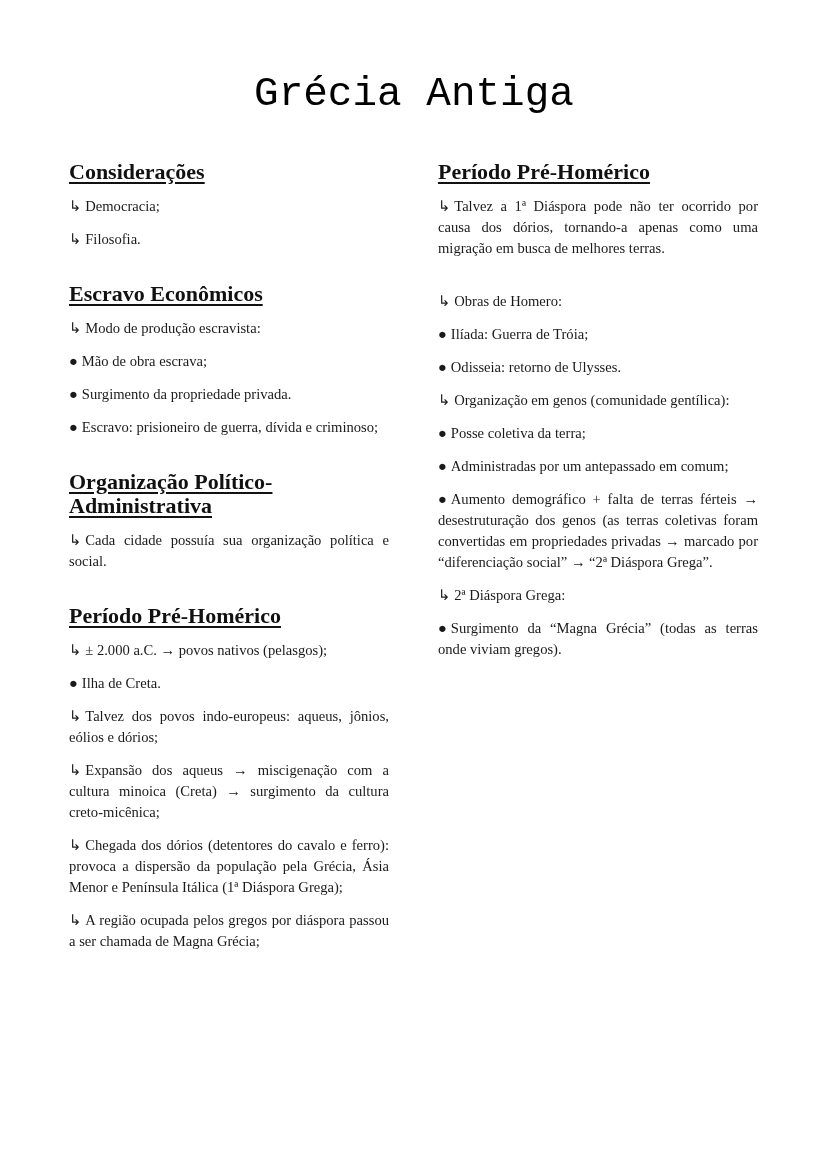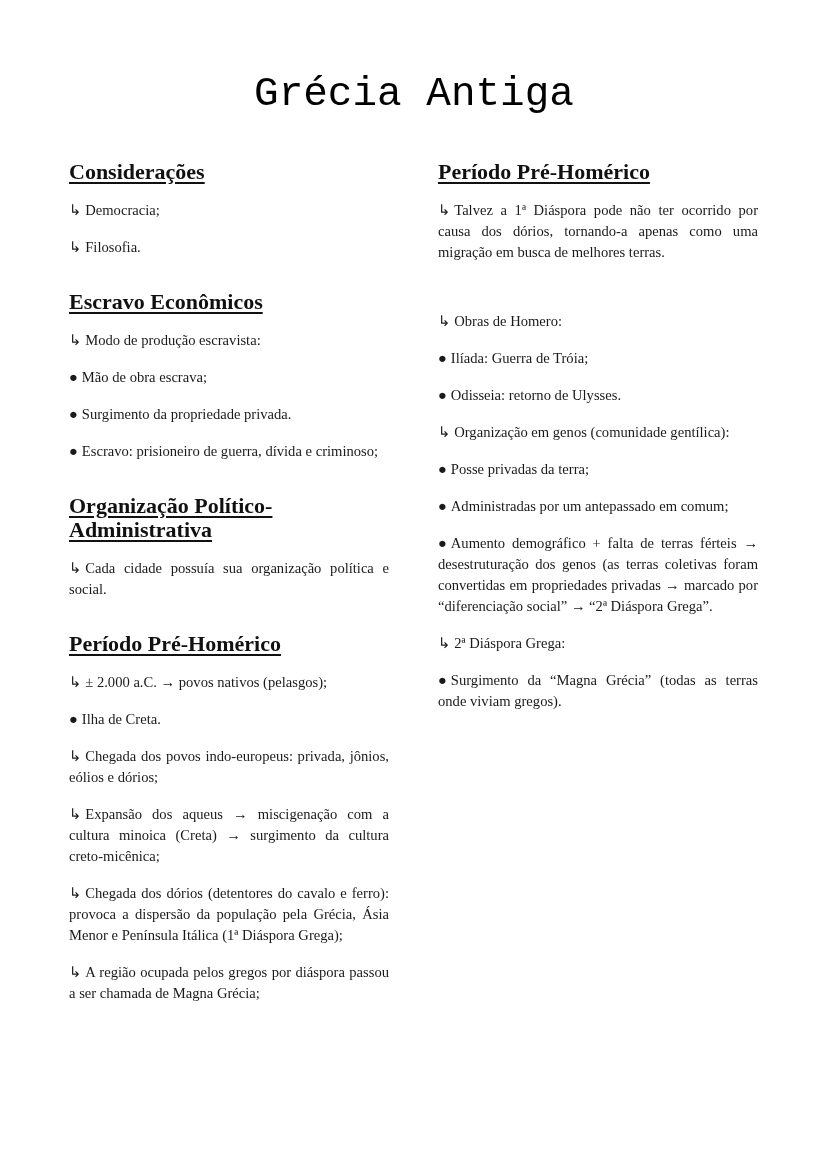--- a/index.html
+++ b/index.html
@@ -10,21 +10,21 @@
       margin: 0; line-height: 48px;
     }
     .col { position: absolute; top: 160px; width: 320px; font-family: "Liberation Serif", serif; font-size: 14.6px; line-height: 21px; }
     .col-left { left: 69px; }
     .col-right { left: 438px; }
     .section { margin-bottom: 0; }
     .heading {
       font-family: "Liberation Serif", serif; font-weight: bold; font-size: 22px;
       text-decoration: underline; text-underline-offset: 3px; margin: 0 0 12px 0; line-height: 24px; color: #111;
     }
-    .para { margin: 16px 0 12px 0; text-align: justify; }
+    .para { margin: 0 0 12px 0; text-align: justify; }
     .sym { display: inline-block; margin-right: 4px; }
     .gap-lg { height: 20px; }
   </style>
 </head>
 <body>
 
 <h1 class="title">Grécia Antiga</h1>
 
 <div class="col col-left">
 
@@ -47,39 +47,39 @@
   <div class="section">
     <h2 class="heading">Organização Político-Administrativa</h2>
     <p class="para"><span class="sym">↳</span><span>Cada cidade possuía sua organização política e social.</span></p>
   </div>
   <div class="gap-lg"></div>
 
   <div class="section">
     <h2 class="heading">Período Pré-Homérico</h2>
     <p class="para"><span class="sym">↳</span><span>± 2.000 a.C. → povos nativos (pelasgos);</span></p>
     <p class="para"><span class="sym">●</span><span>Ilha de Creta.</span></p>
-    <p class="para"><span class="sym">↳</span><span>Chegada dos povos indo-europeus: privada, jônios, eólios e dórios;</span></p>
+    <p class="para"><span class="sym">↳</span><span>Talvez dos povos indo-europeus: aqueus, jônios, eólios e dórios;</span></p>
     <p class="para"><span class="sym">↳</span><span>Expansão dos aqueus → miscigenação com a cultura minoica (Creta) → surgimento da cultura creto-micênica;</span></p>
     <p class="para"><span class="sym">↳</span><span>Chegada dos dórios (detentores do cavalo e ferro): provoca a dispersão da população pela Grécia, Ásia Menor e Península Itálica (1ª Diáspora Grega);</span></p>
     <p class="para"><span class="sym">↳</span><span>A região ocupada pelos gregos por diáspora passou a ser chamada de Magna Grécia;</span></p>
   </div>
 </div>
 
 <div class="col col-right">
 
   <div class="section">
     <h2 class="heading">Período Pré-Homérico</h2>
     <p class="para"><span class="sym">↳</span><span>Talvez a 1ª Diáspora pode não ter ocorrido por causa dos dórios, tornando-a apenas como uma migração em busca de melhores terras.</span></p>
   </div>
   <div class="gap-lg"></div>
 
   <div class="section">
     <p class="para"><span class="sym">↳</span><span>Obras de Homero:</span></p>
     <p class="para"><span class="sym">●</span><span>Ilíada: Guerra de Tróia;</span></p>
     <p class="para"><span class="sym">●</span><span>Odisseia: retorno de Ulysses.</span></p>
     <p class="para"><span class="sym">↳</span><span>Organização em genos (comunidade gentílica):</span></p>
-    <p class="para"><span class="sym">●</span><span>Posse privadas da terra;</span></p>
+    <p class="para"><span class="sym">●</span><span>Posse coletiva da terra;</span></p>
     <p class="para"><span class="sym">●</span><span>Administradas por um antepassado em comum;</span></p>
     <p class="para"><span class="sym">●</span><span>Aumento demográfico + falta de terras férteis → desestruturação dos genos (as terras coletivas foram convertidas em propriedades privadas → marcado por “diferenciação social” → “2ª Diáspora Grega”.</span></p>
     <p class="para"><span class="sym">↳</span><span>2ª Diáspora Grega:</span></p>
     <p class="para"><span class="sym">●</span><span>Surgimento da “Magna Grécia” (todas as terras onde viviam gregos).</span></p>
   </div>
 </div>
 
 </body></html>

